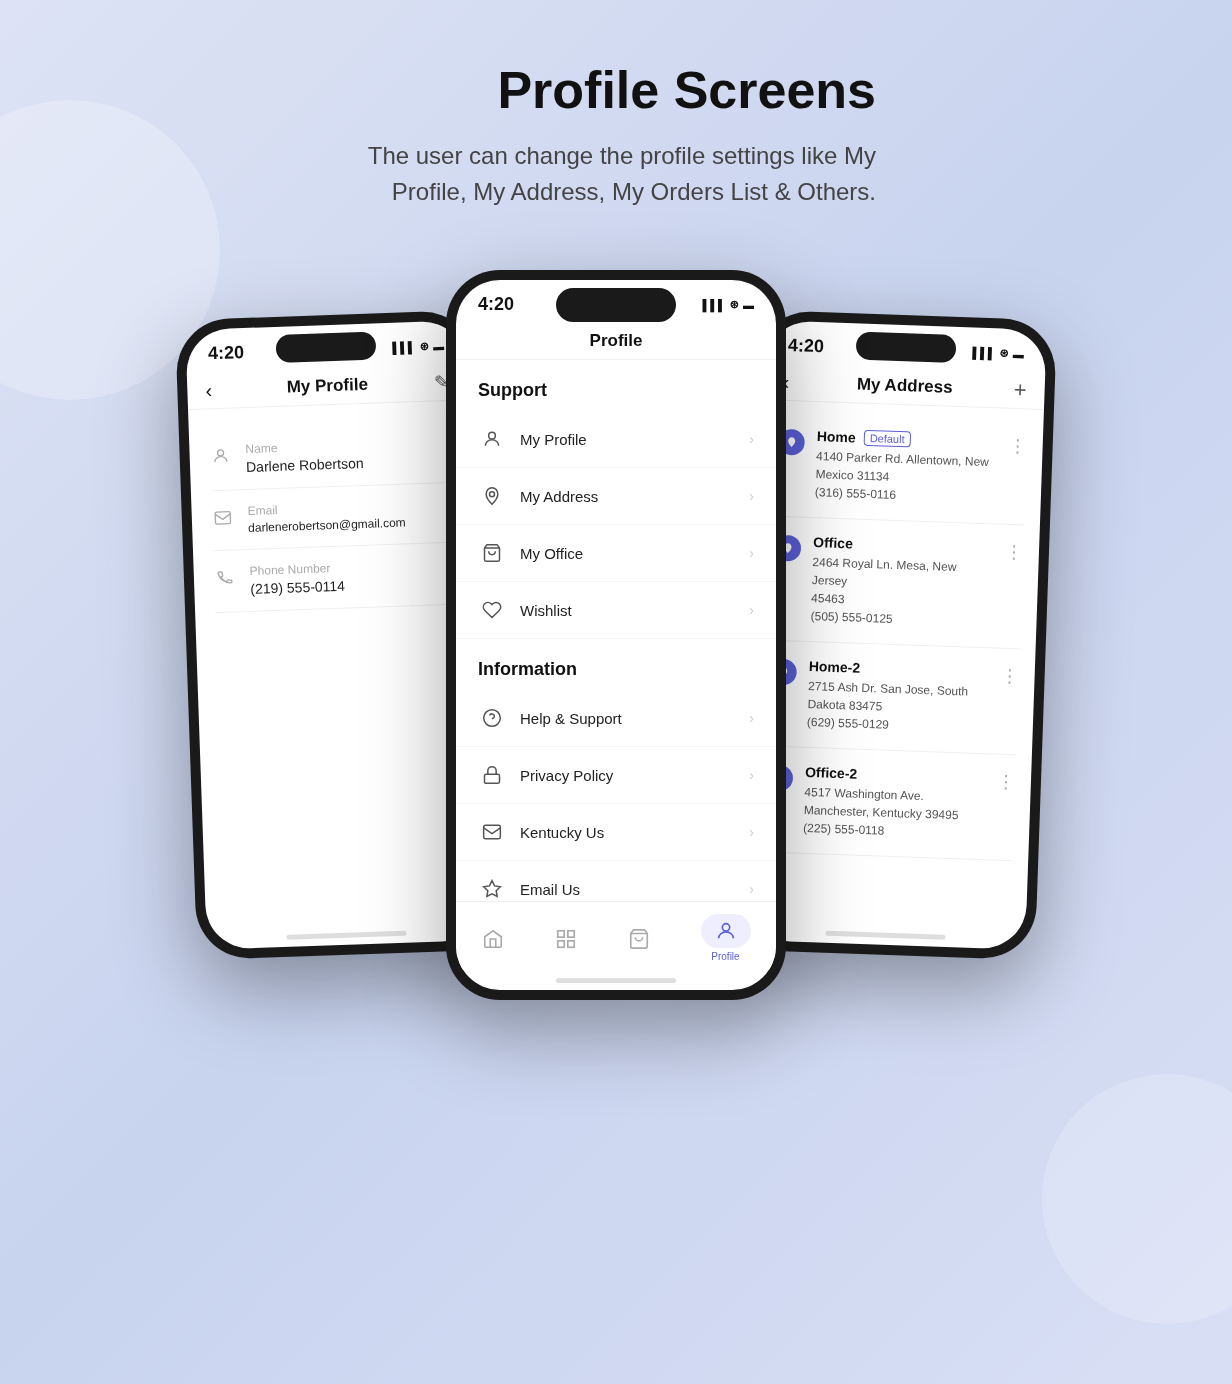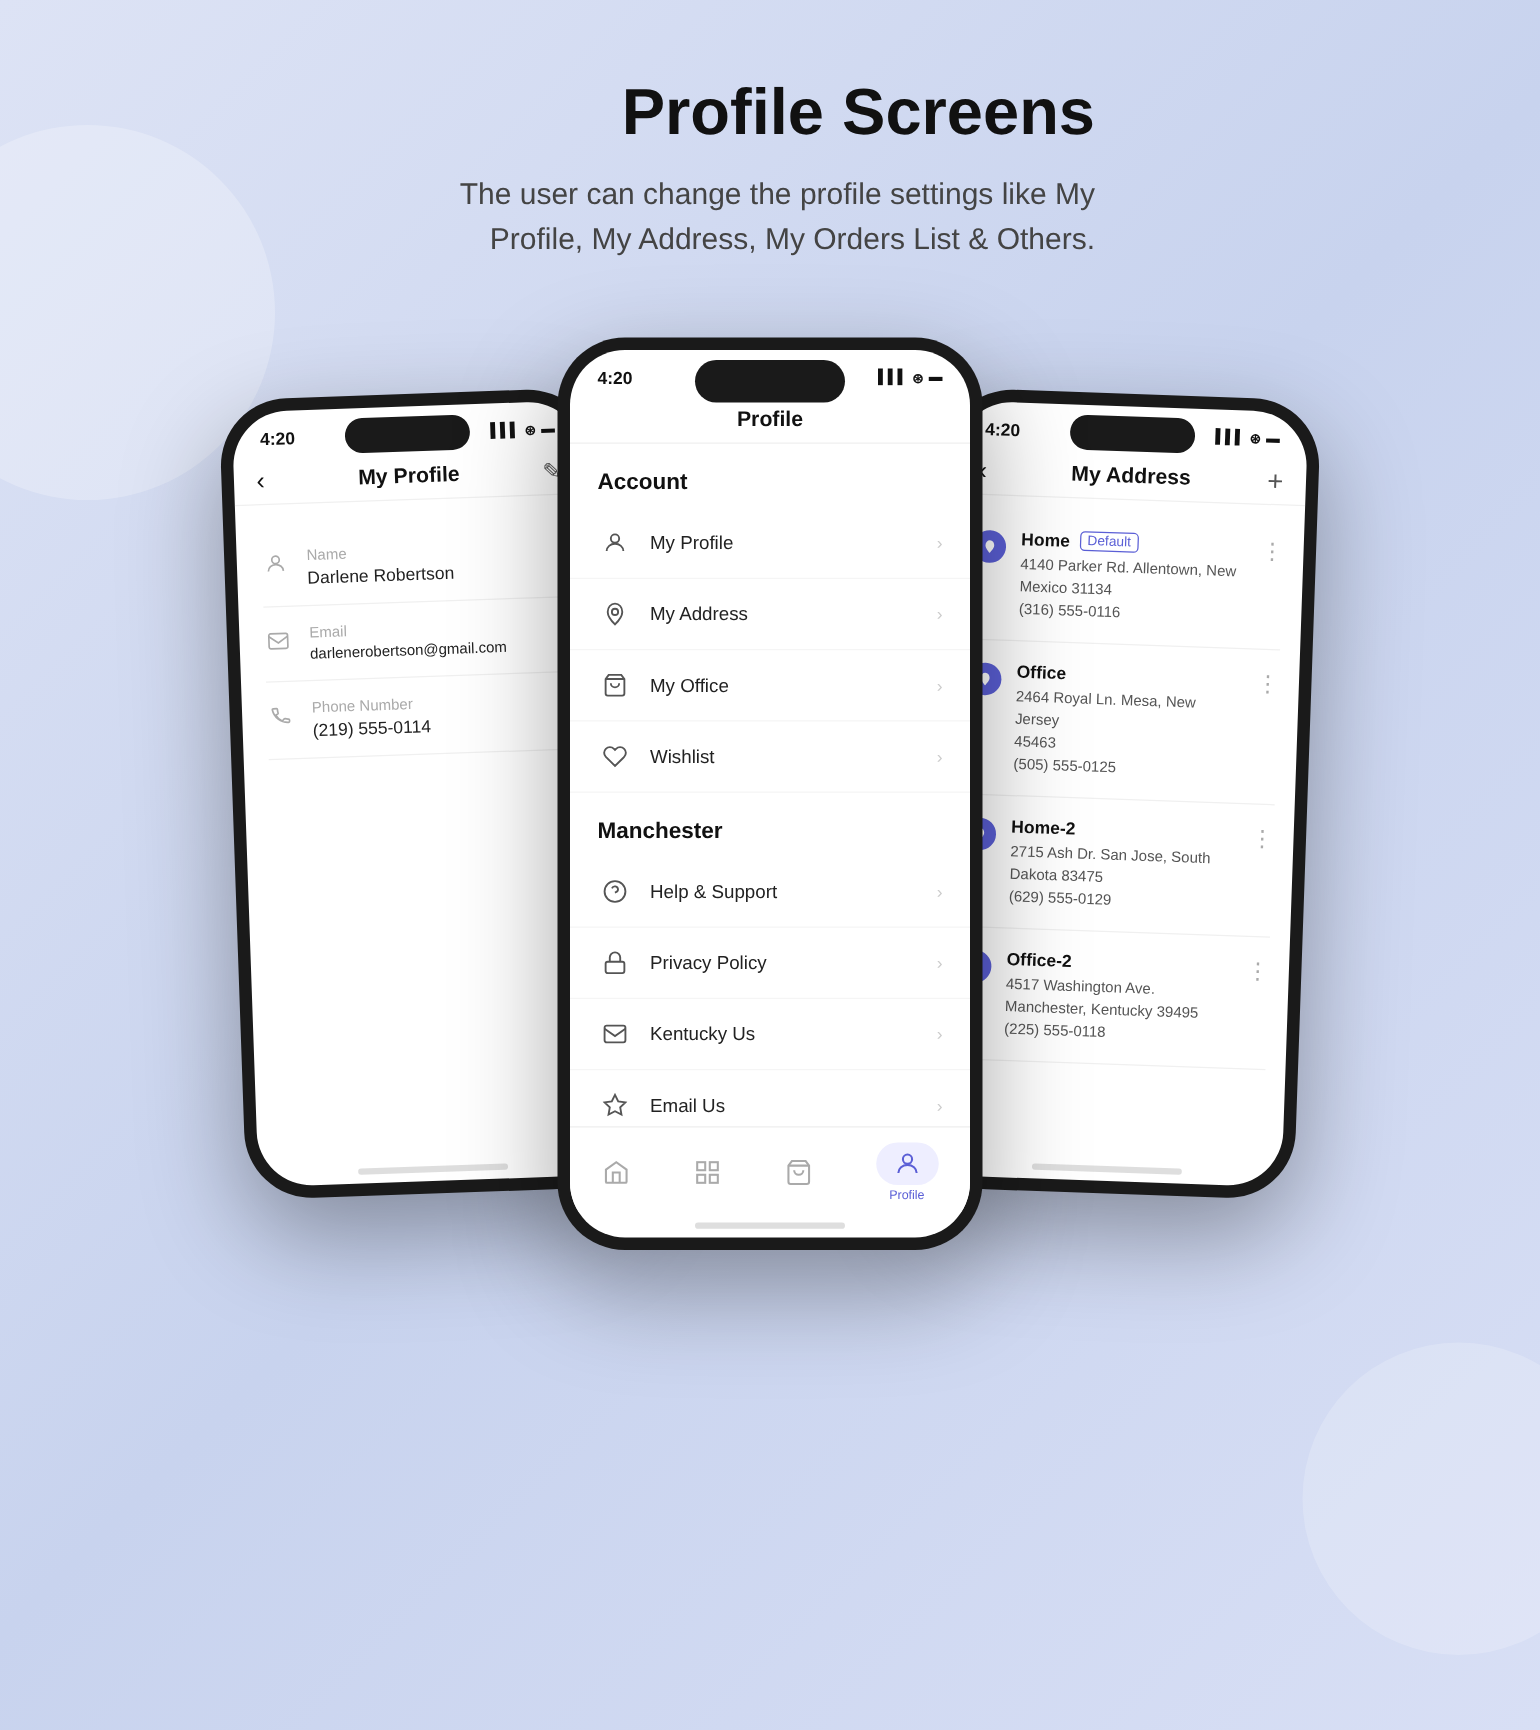--- a/index.html
+++ b/index.html
@@ -119,21 +119,21 @@
       display: flex;
       justify-content: space-between;
       align-items: center;
       padding: 14px 22px 6px;
       font-size: 13px;
       font-weight: 600;
       color: #111;
       flex-shrink: 0;
       position: relative;
     }
-    .status-time { font-size: 14px; font-weight: 700; }
+    .status-time { font-size: 18px; font-weight: 700; }
     .status-icons { display: flex; gap: 4px; align-items: center; font-size: 11px; }
     
     .screen-content {
       flex: 1;
       overflow: hidden;
       display: flex;
       flex-direction: column;
     }
     
     .nav-bar {
@@ -421,21 +421,21 @@
           <span>⊛</span>
           <span>▬</span>
         </div>
       </div>
       <div class="nav-bar">
         <span class="nav-title">Profile</span>
       </div>
       <div class="screen-content">
         <div class="profile-main">
 
-          <div class="section-header">Account</div>
+          <div class="section-header">Support</div>
           <div class="menu-item">
             <div class="menu-icon">
               <svg width="20" height="20" viewBox="0 0 24 24" fill="none" stroke="#555" stroke-width="1.8">
                 <circle cx="12" cy="8" r="4"></circle>
                   <path d="M4 20c0-4 3.6-7 8-7s8 3 8 7"></path>
               </svg>
             </div>
             <span class="menu-label">My Profile</span>
             <span class="menu-chevron">›</span>
           </div>
@@ -463,21 +463,21 @@
           <div class="menu-item">
             <div class="menu-icon">
               <svg width="20" height="20" viewBox="0 0 24 24" fill="none" stroke="#555" stroke-width="1.8">
                 <path d="M20.8 4.6a5.5 5.5 0 0 0-7.8 0L12 5.6l-1-1a5.5 5.5 0 0 0-7.8 7.8l1 1L12 21l7.8-7.6 1-1a5.5 5.5 0 0 0 0-7.8z"></path>
               </svg>
             </div>
             <span class="menu-label">Wishlist</span>
             <span class="menu-chevron">›</span>
           </div>
 
-          <div class="section-header">Manchester</div>
+          <div class="section-header">Information</div>
           <div class="menu-item">
             <div class="menu-icon">
               <svg width="20" height="20" viewBox="0 0 24 24" fill="none" stroke="#555" stroke-width="1.8">
                 <circle cx="12" cy="12" r="10"></circle>
                   <path d="M9.1 9a3 3 0 0 1 5.8 1c0 2-3 3-3 3"></path>
                   <line x1="12" y1="17" x2="12.01" y2="17" stroke-width="2.5"></line>
               </svg>
             </div>
             <span class="menu-label">Help &amp; Support</span>
             <span class="menu-chevron">›</span>

